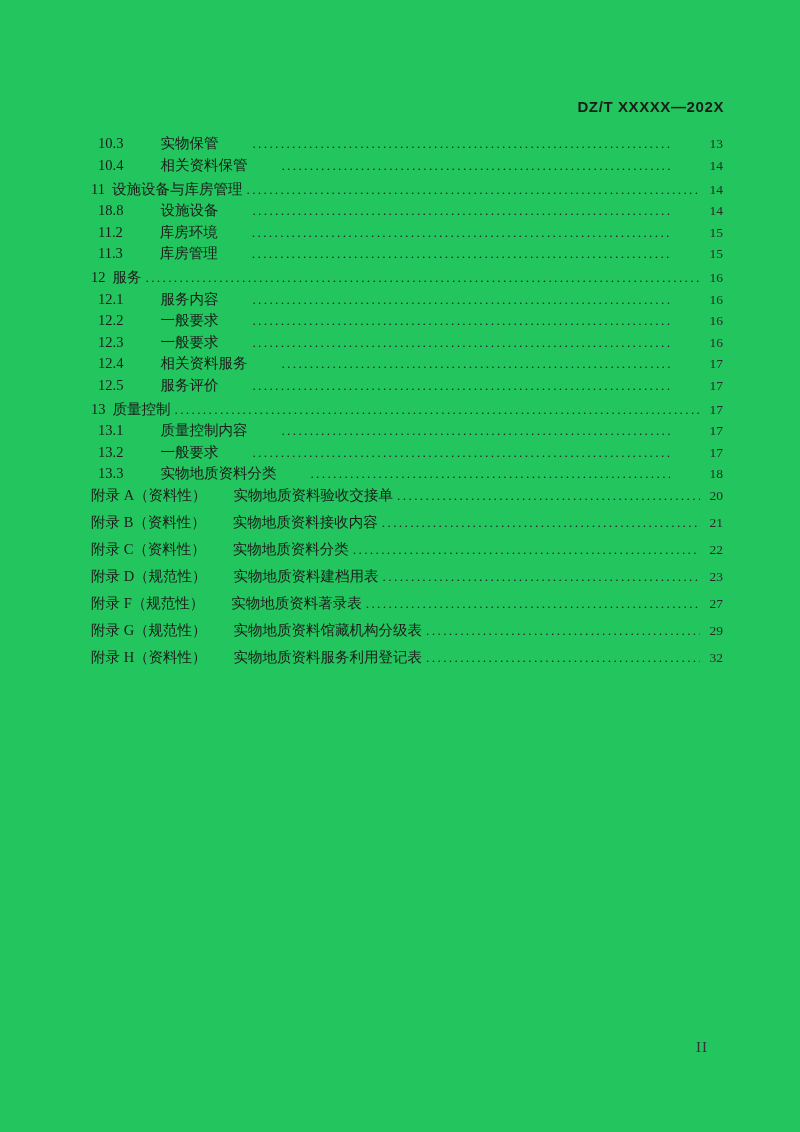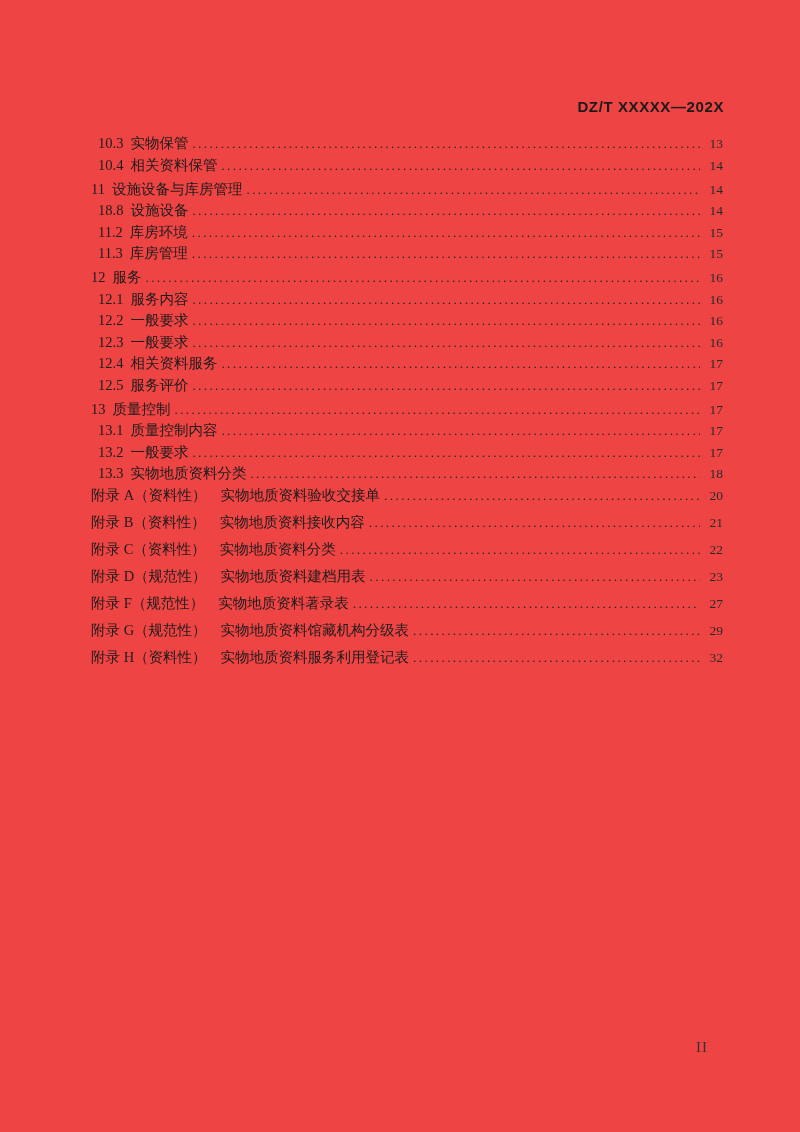--- a/index.html
+++ b/index.html
@@ -5,21 +5,21 @@
   html, body { margin: 0; padding: 0; }
   body {
     width: 800px; height: 1132px;
     background: #ffffff;
     font-family: "Liberation Serif", "DejaVu Serif", serif;
     color: #1c1c1c;
   }
   .page {
     position: relative;
     width: 800px; height: 1132px;
-    background: #ef4444;
+    background: #22c55e;
     overflow: hidden;
   }
   .header-code {
     position: absolute;
     top: 98px; right: 76px;
     font-family: "Liberation Sans", "DejaVu Sans", sans-serif;
     font-weight: 700;
     font-size: 15px;
     letter-spacing: 0.6px;
     color: #1b1b1b;
@@ -30,25 +30,25 @@
     top: 133px; left: 91px; right: 77px;
   }
   .row {
     display: flex;
     align-items: baseline;
     line-height: 21.5px;
     font-size: 14.5px;
     white-space: nowrap;
   }
   .row.head  { margin-top: 2.5px; justify-content: flex-end; }
-  .row.lv2   { padding-left: 7px; }
+  .row.lv2   { padding-left: 7px; gap: 30px; }
   .appendix-group { margin-top: -3px; }
   .row.appendix { line-height: 27px; }
   .num { margin-right: 7px; }
-  .pre { margin-right: 14px; }
+  .pre { margin-right: 27px; }
   .leader {
     flex: 1;
     overflow: hidden;
     white-space: nowrap;
     margin: 0 3px 0 4px;
     font-size: 13.5px;
     letter-spacing: 2.3px;
     color: #262626;
   }
   .leader::after {

